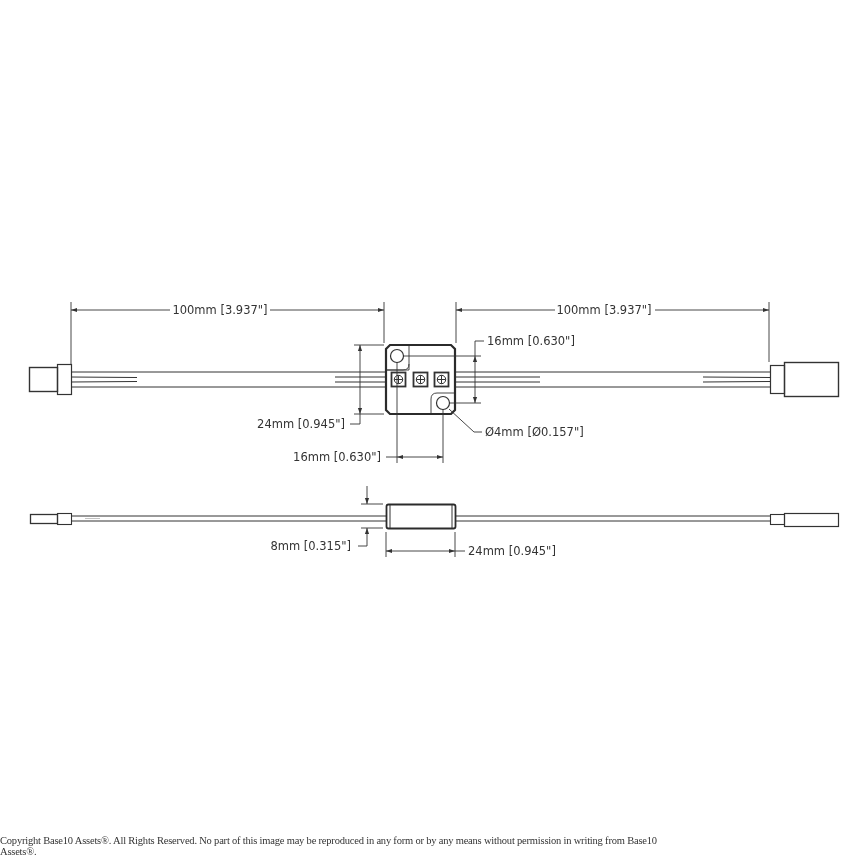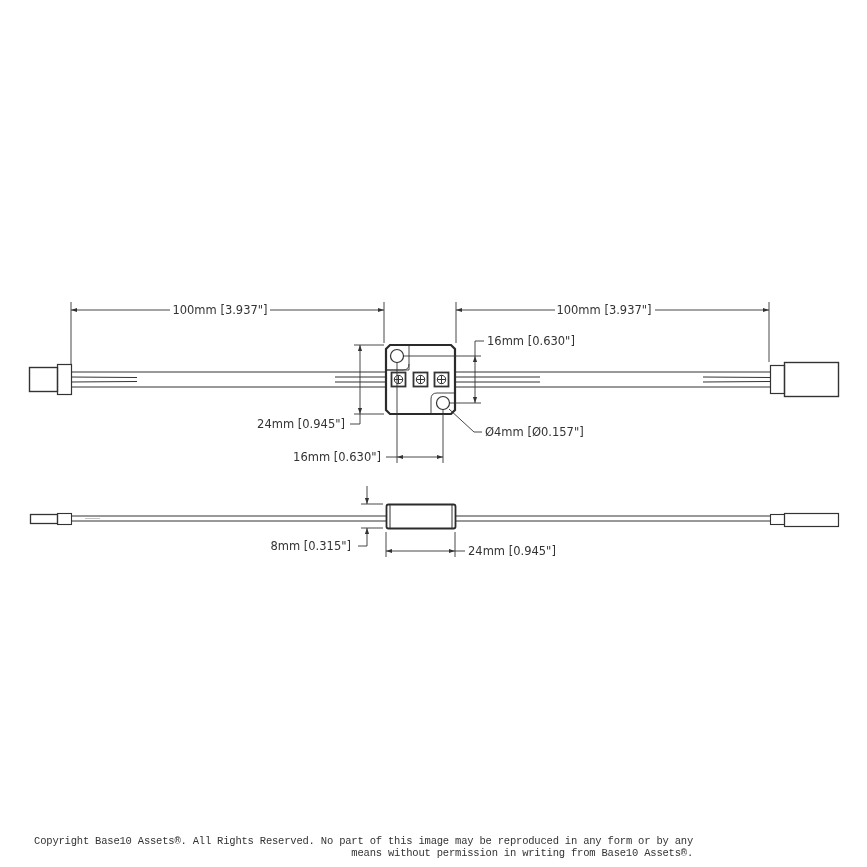--- a/index.html
+++ b/index.html
@@ -1,21 +1,21 @@
 <!DOCTYPE html>
 <html><head>
   <meta charset="utf-8">
   <style>
     html, body { margin: 0; padding: 0; background: #ffffff; }
     body { width: 867px; height: 867px; position: relative; overflow: hidden; }
     #drawing { position: absolute; left: 0; top: 0; width: 867px; height: 867px; }
     .dimtext { font-family: "DejaVu Sans", sans-serif; font-size: 11.5px; fill: #333333; }
     .copyright {
-      position: absolute; left: 0; top: 835px; width: 693px; text-align: right;
-      font-family: Liberation Mono, monospace; font-size: 10.5px; color: #333333;
+      position: absolute; left: 0; top: 835px; width: 693px; text-align: left;
+      font-family: Liberation Serif, serif; font-size: 10.5px; color: #333333;
       letter-spacing: -0.2px;
     }
   </style>
 </head>
 <body>
 
 <svg id="drawing" viewBox="0 0 867 867" xmlns="http://www.w3.org/2000/svg">
   <defs>
     <marker id="arr" viewBox="0 0 10 10" refX="10" refY="5" markerWidth="9" markerHeight="6" orient="auto-start-reverse" markerUnits="userSpaceOnUse">
       <path d="M0,1.5 L10,5 L0,8.5 Z" fill="#333"></path>

